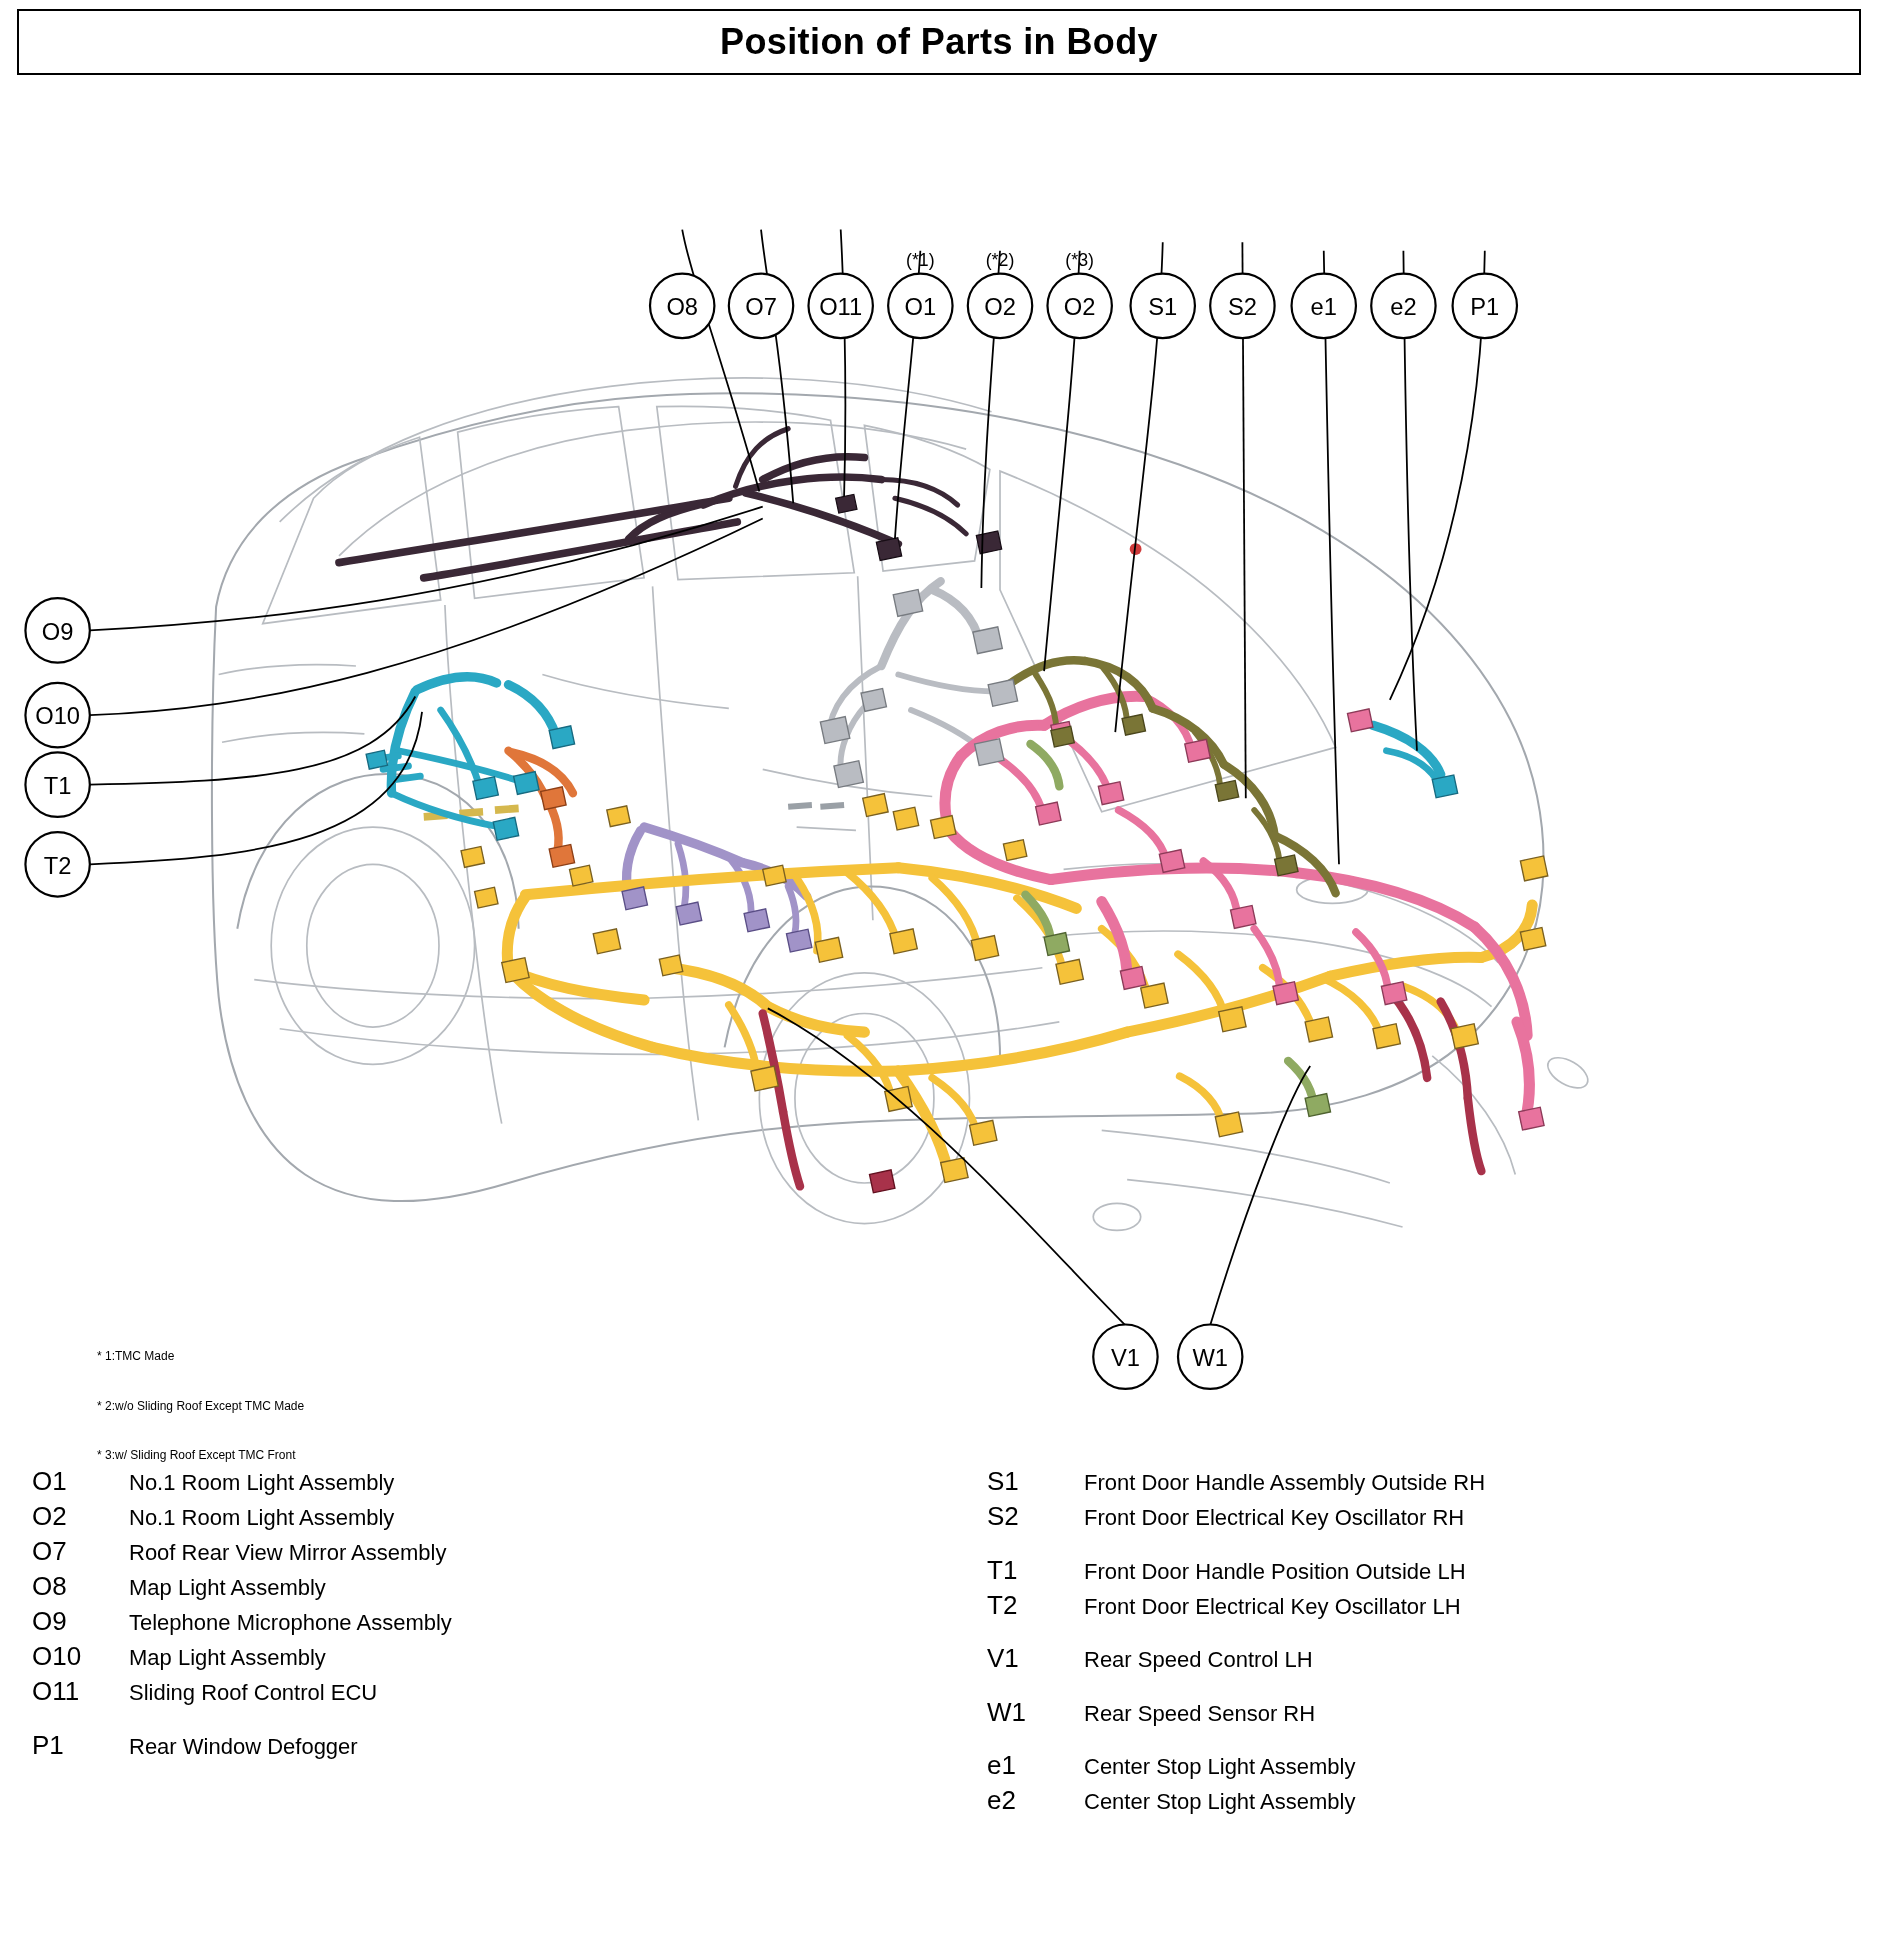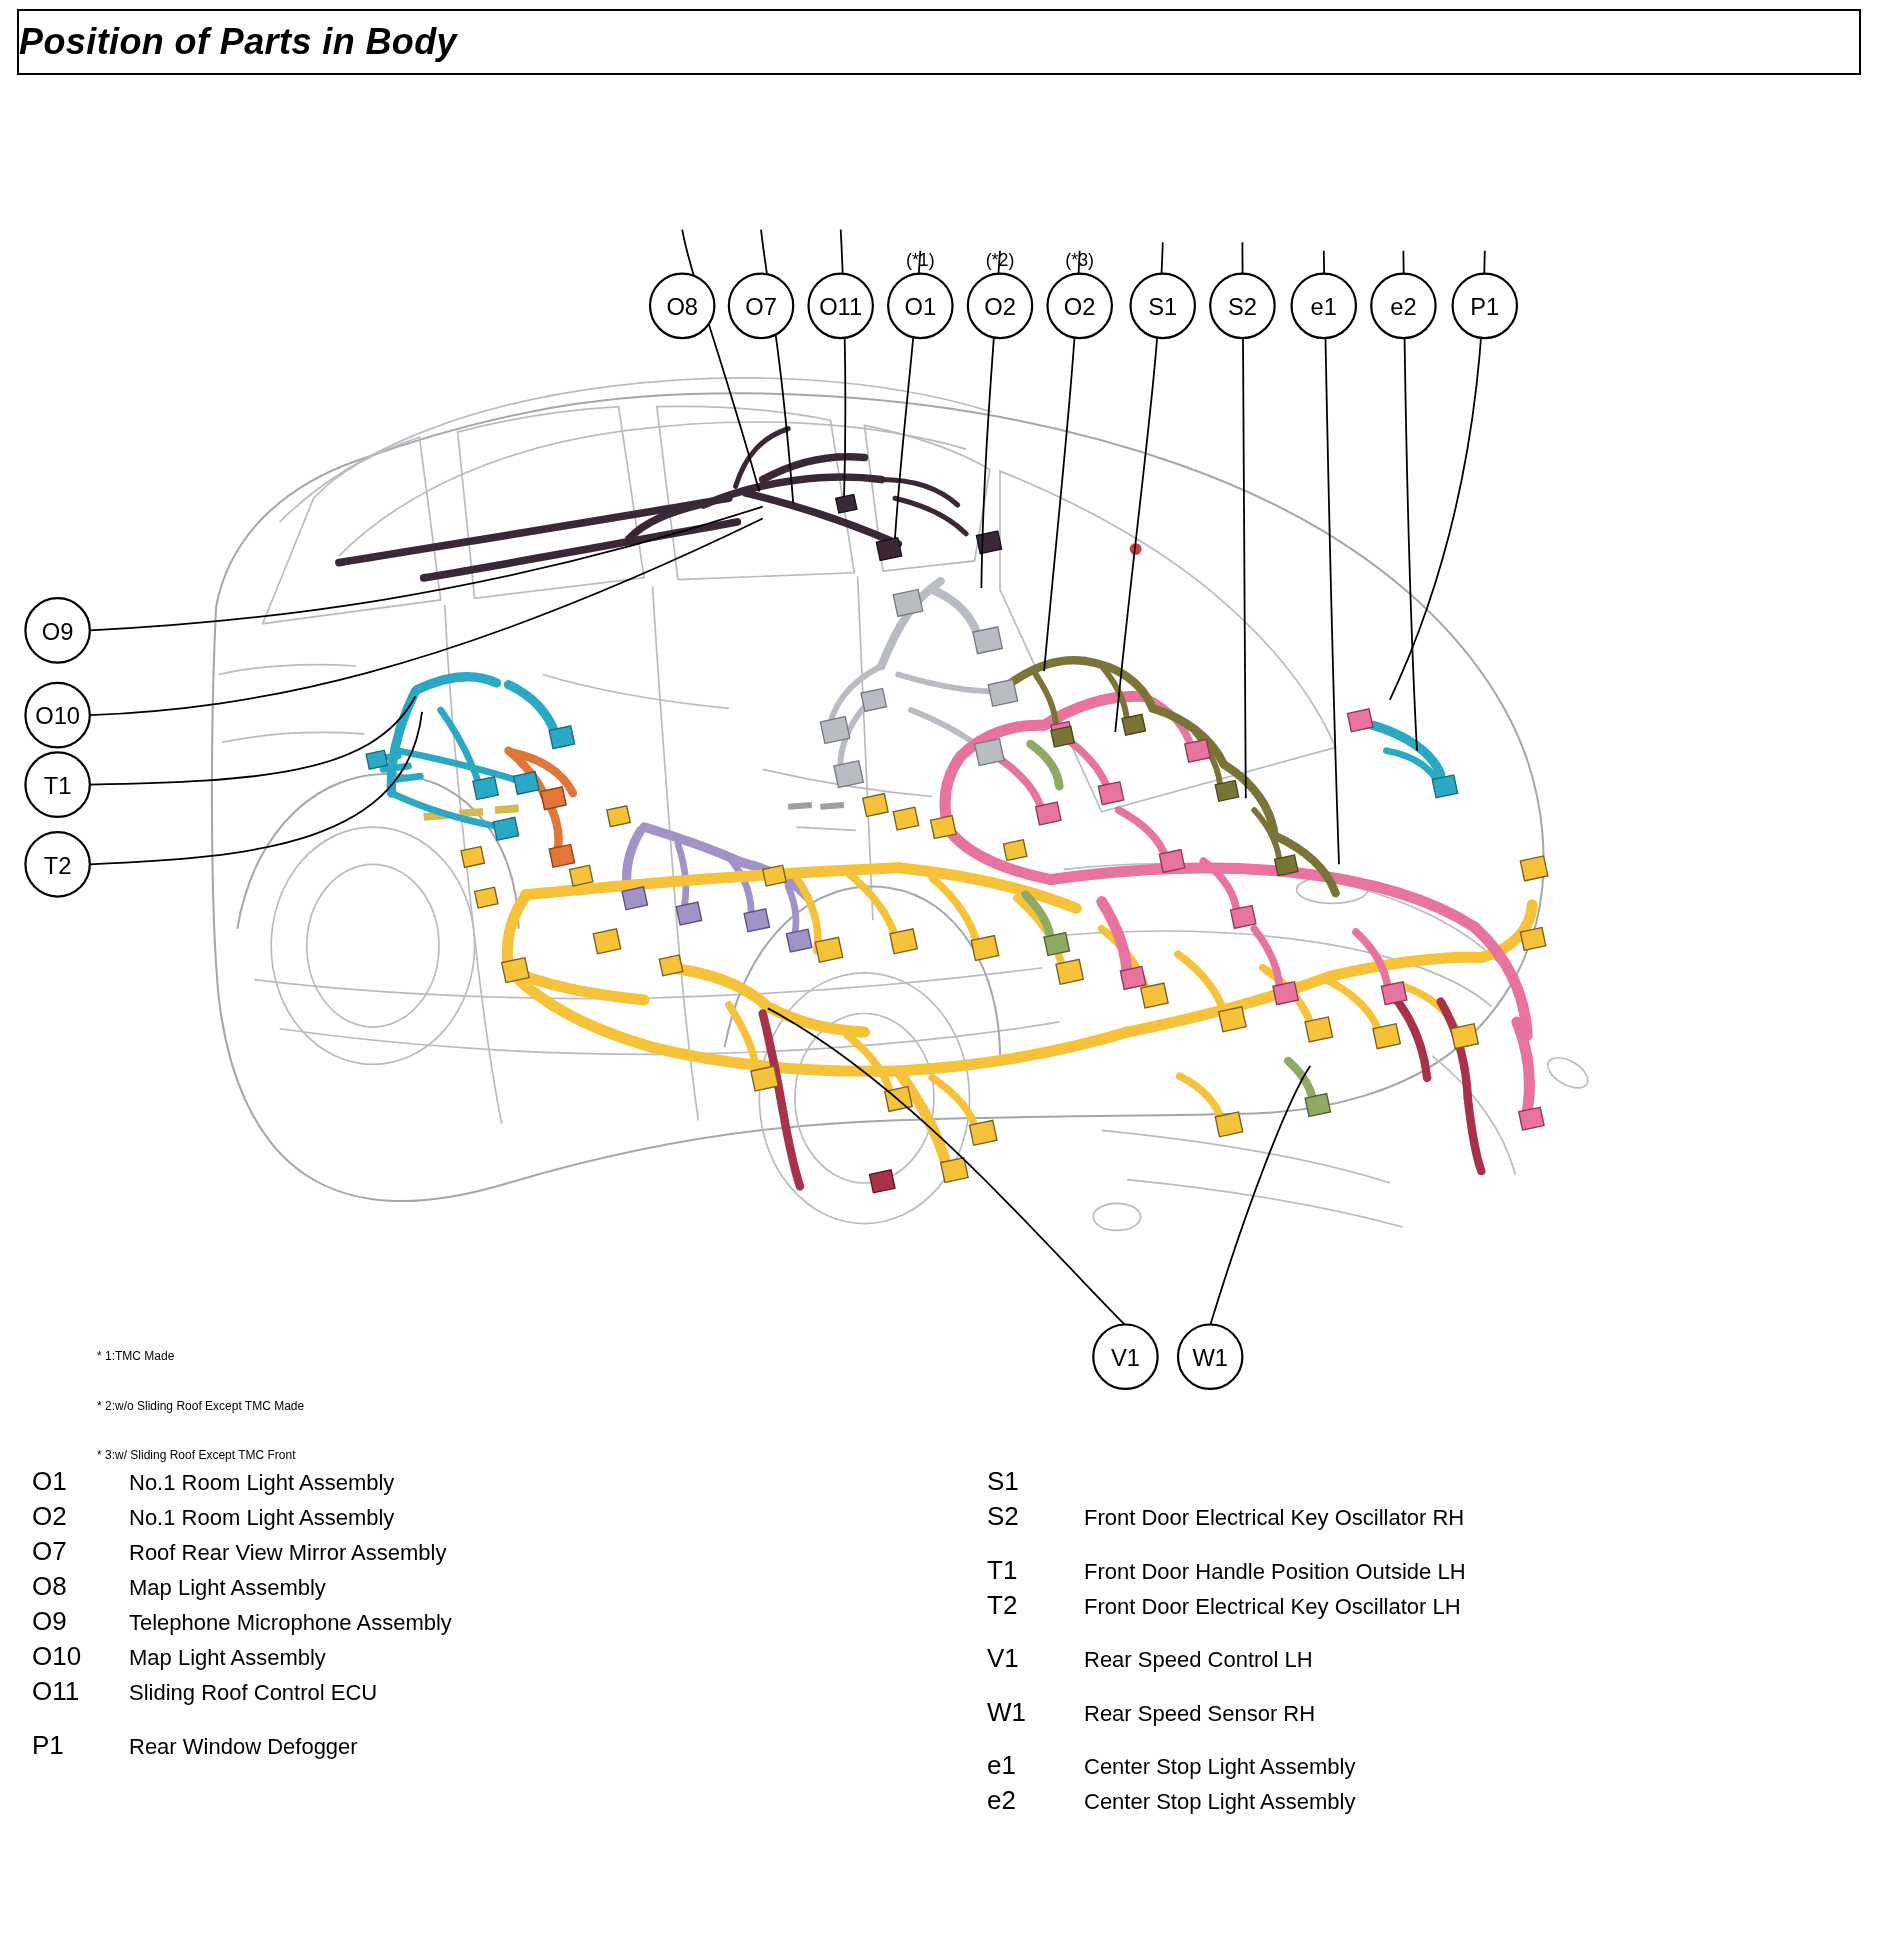--- a/index.html
+++ b/index.html
@@ -19,22 +19,21 @@
   #title-bar {
     position: absolute;
     left: 17px;
     top: 8.5px;
     width: 1844px;
     height: 66px;
     border: 2.5px solid #000;
     box-sizing: border-box;
     display: flex;
     align-items: center;
-    justify-content: flex-start;
-    font-style: italic;
+    justify-content: center;
   }
   #title-bar .title-text {
     font-size: 36px;
     font-weight: bold;
     letter-spacing: 0.4px;
   }
 
   
   #diagram {
     position: absolute;
@@ -527,20 +526,21 @@
     <div class="legend-spacer"></div>
     <div class="legend-row">
       <span class="legend-code">P1</span>
       <span class="legend-desc">Rear Window Defogger</span>
     </div>
   </div>
 
   <div class="legend-col right">
     <div class="legend-row">
       <span class="legend-code">S1</span>
+      <span class="legend-desc">Front Door Handle Assembly Outside RH</span>
     </div>
     <div class="legend-row">
       <span class="legend-code">S2</span>
       <span class="legend-desc">Front Door Electrical Key Oscillator RH</span>
     </div>
     <div class="legend-spacer"></div>
     <div class="legend-row">
       <span class="legend-code">T1</span>
       <span class="legend-desc">Front Door Handle Position Outside LH</span>
     </div>

